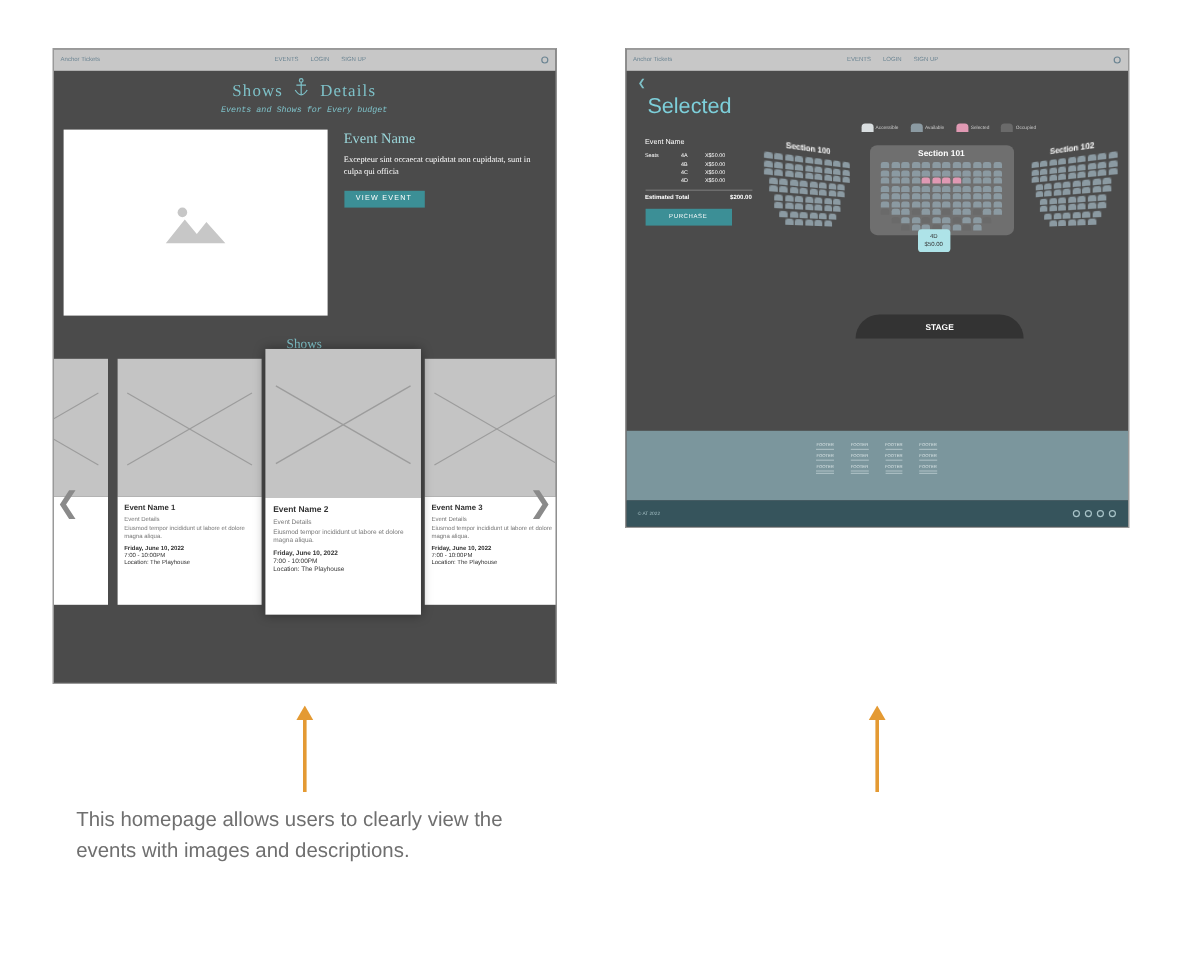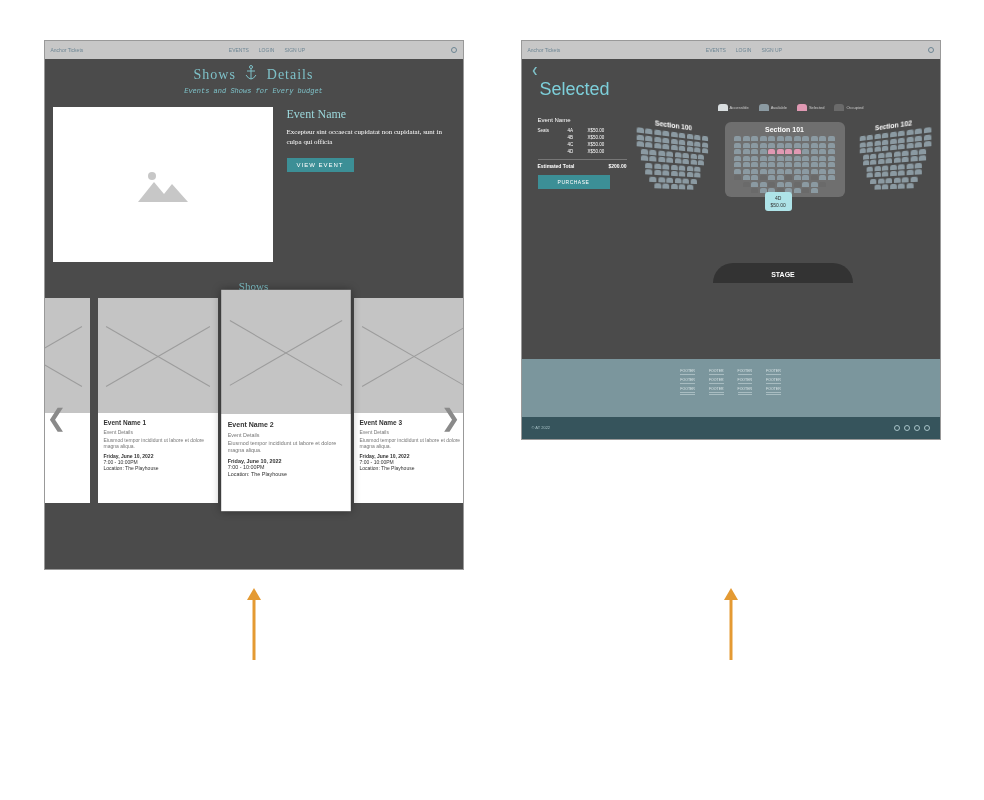--- a/index.html
+++ b/index.html
@@ -176,20 +176,21 @@
           </div>
 
         </div>
       </div>
     </div>
 
     <svg class="big-arrow" width="20" height="72">
       <line x1="10" y1="72" x2="10" y2="8" stroke="#e49a33" stroke-width="3"></line>
       <polygon points="10,0 3,12 17,12" fill="#e49a33"></polygon>
     </svg>
+    <div class="caption">This homepage allows users to clearly view the events with images and descriptions.</div>
   </div>
 
   <div class="col col2">
     <div class="mock-seat">
       <div class="topbar">
         <span>Anchor Tickets</span>
         <div class="nav">
           <span>EVENTS</span>
           <span>LOGIN</span>
           <span>SIGN UP</span>

